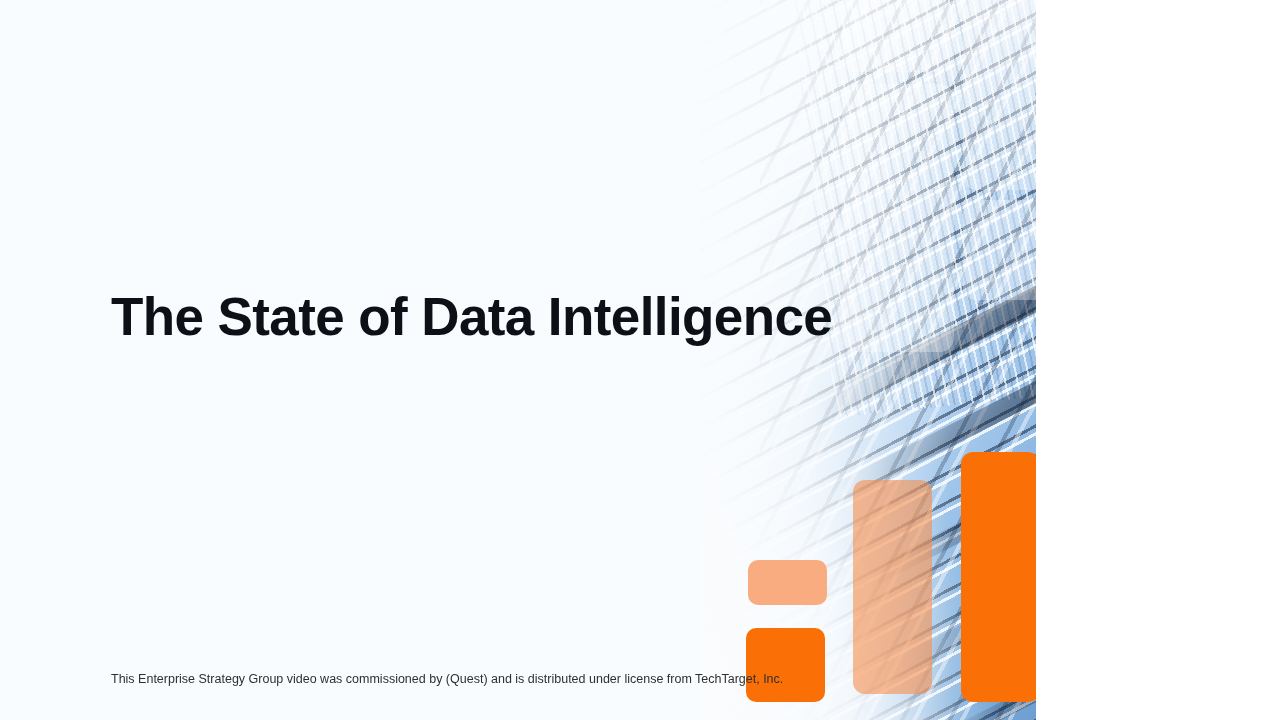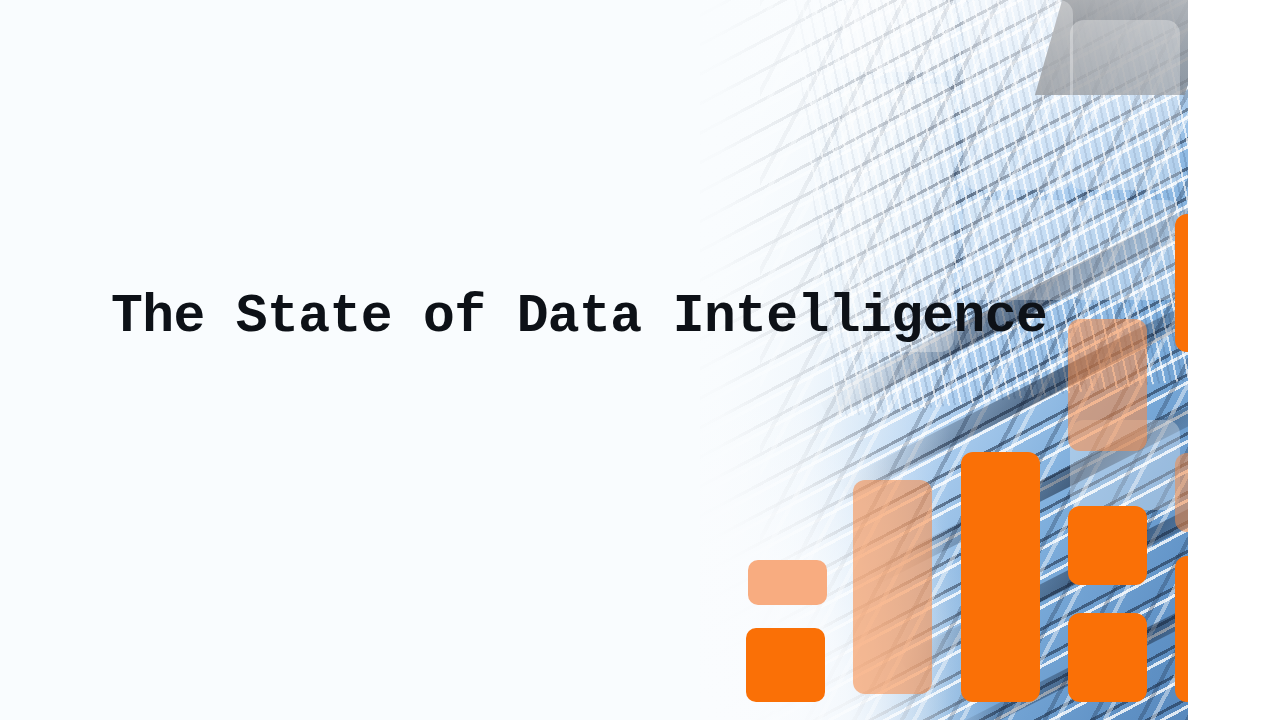--- a/index.html
+++ b/index.html
@@ -5,24 +5,23 @@
   * { margin:0; padding:0; box-sizing:border-box; }
   html, body {
     width:1280px; height:720px;
     overflow:hidden;
     background:#ffffff;
     font-family:"Liberation Sans", sans-serif;
   }
 
   #slide {
     position:relative;
-    width:1188px; height:720px;
+    width:1036px; height:720px;
     background:#f9fcfe;
     overflow:hidden;
-    font-family:Liberation Mono, monospace;
   }
 
   
   .photo-wrap {
     position:absolute;
     left:0; top:0; width:1280px; height:720px;
     overflow:hidden;
     pointer-events:none;
   }
 
@@ -210,14 +209,15 @@
       <div class="blk" style="left: 961px; top: 452px; width: 79px; height: 250px; background: rgb(250, 112, 6); border-radius: 12px;"></div>
       <div class="blk" style="left: 1068px; top: 319px; width: 79px; height: 132px; background: rgba(248, 140, 70, 0.58); border-radius: 12px;"></div>
       <div class="blk" style="left: 1068px; top: 506px; width: 79px; height: 79px; background: rgb(250, 112, 6); border-radius: 12px;"></div>
       <div class="blk" style="left: 1068px; top: 613px; width: 79px; height: 89px; background: rgb(250, 112, 6); border-radius: 12px;"></div>
       <div class="blk" style="left: 1175px; top: 214px; width: 79px; height: 138px; background: rgb(250, 112, 6); border-radius: 12px;"></div>
       <div class="blk" style="left: 1175px; top: 453px; width: 79px; height: 79px; background: rgba(248, 140, 70, 0.55); border-radius: 12px;"></div>
       <div class="blk" style="left: 1175px; top: 556px; width: 79px; height: 146px; background: rgb(250, 112, 6); border-radius: 12px;"></div>
     </div>
 
   <h1 id="title" style="color: rgb(13, 17, 23);">The State of Data Intelligence</h1>
+  <p id="footnote" style="color: rgb(47, 47, 47);">This Enterprise Strategy Group video was commissioned by (Quest) and is distributed under license from TechTarget, Inc.</p>
 
 </div>
 
 </body></html>

